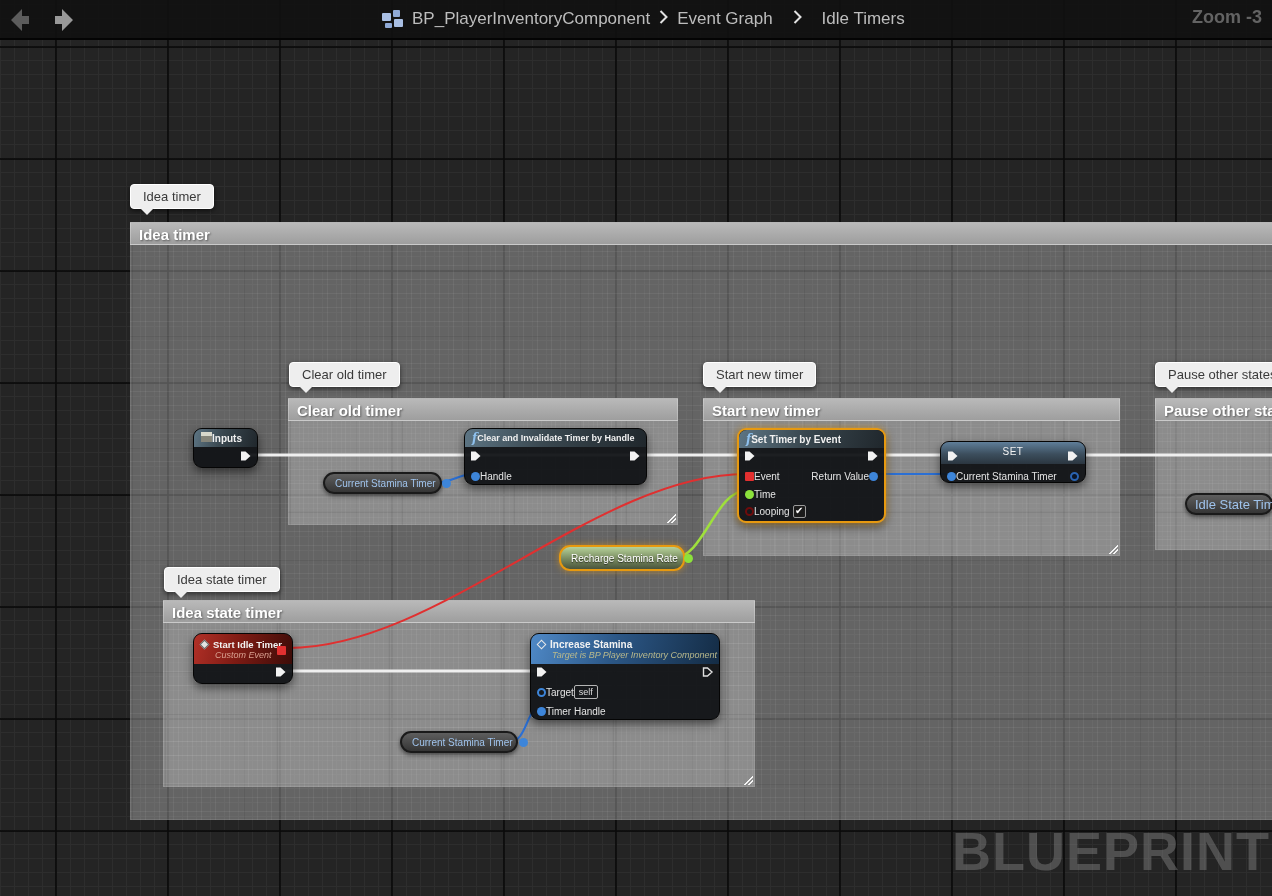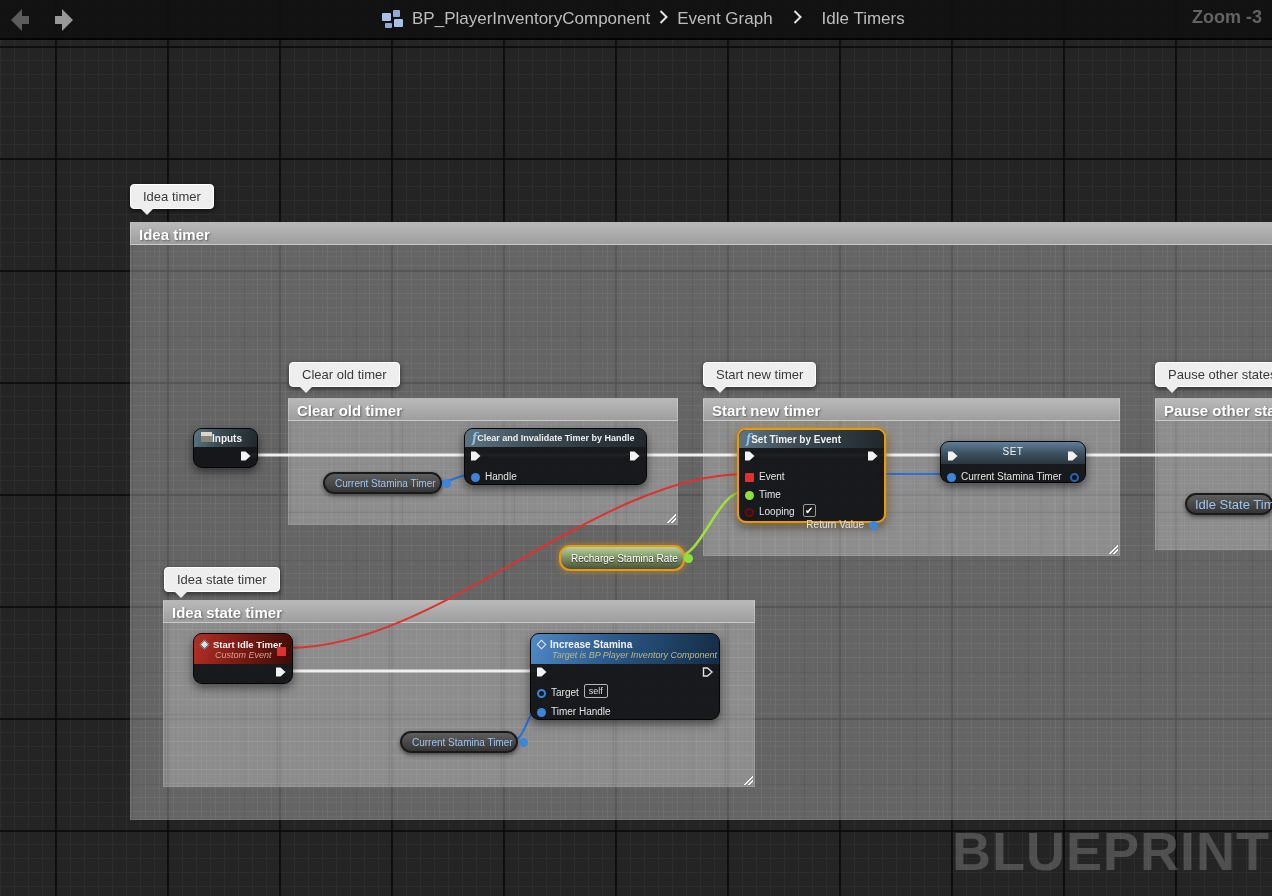--- a/index.html
+++ b/index.html
@@ -71,23 +71,23 @@
   .grad-fn   { background:linear-gradient(105deg,#5d7584 0%,#39474f 45%,#20272c 100%); }
   .grad-red  { background:linear-gradient(105deg,#b23027 0%,#7e1b14 45%,#3c0c08 100%); }
   .grad-blue { background:linear-gradient(105deg,#4f89c7 0%,#2b5685 45%,#142c45 100%); }
   .grad-set  { background:linear-gradient(180deg,#5f7e99 0%,#3c4e5d 55%,#2b3640 100%); }
   .fnicon { font-family:"DejaVu Serif", serif; font-style:italic; font-weight:bold;
     color:#8fc1ee; font-size:12px; line-height:1; }
   .diamond { width:7px; height:7px; transform:rotate(45deg); flex:0 0 auto; }
   .diamond.filled { background:#e3e3e3; border:1px solid #666; }
   .diamond.hollow { border:1.5px solid #e8e8e8; background:transparent; }
 
-  .prow { position:absolute; display:flex; align-items:flex-end; gap:5px;
+  .prow { position:absolute; display:flex; align-items:center; 
     font-size:10px; color:#e4e4e4; height:12px; white-space:nowrap; }
-  .prow.r { flex-direction:row-reverse;margin-top:48px; }
+  .prow.r { flex-direction:row-reverse; }
   .pin { display:inline-block; flex:0 0 auto; }
   .circ { width:9px; height:9px; border-radius:50%; }
   .circ.blue   { background:#3d85d9; }
   .circ.green  { background:#8ce23c; }
   .circ.hollow-blue { width:9px; height:9px; background:transparent; border:2px solid #3d85d9; }
   .circ.hollow-dkred { background:transparent; border:2px solid #6e0c0c; }
   .circ.dark-blue { background:#0a1526; border:2px solid #2a63b0; }
   .sq { width:9px; height:9px; background:#e23030; border-radius:1px; }
   .checkbox { width:13px; height:13px; background:#1b1b1b; border:1px solid #9a9a9a;
     border-radius:2px; display:inline-flex; align-items:center; justify-content:center;

